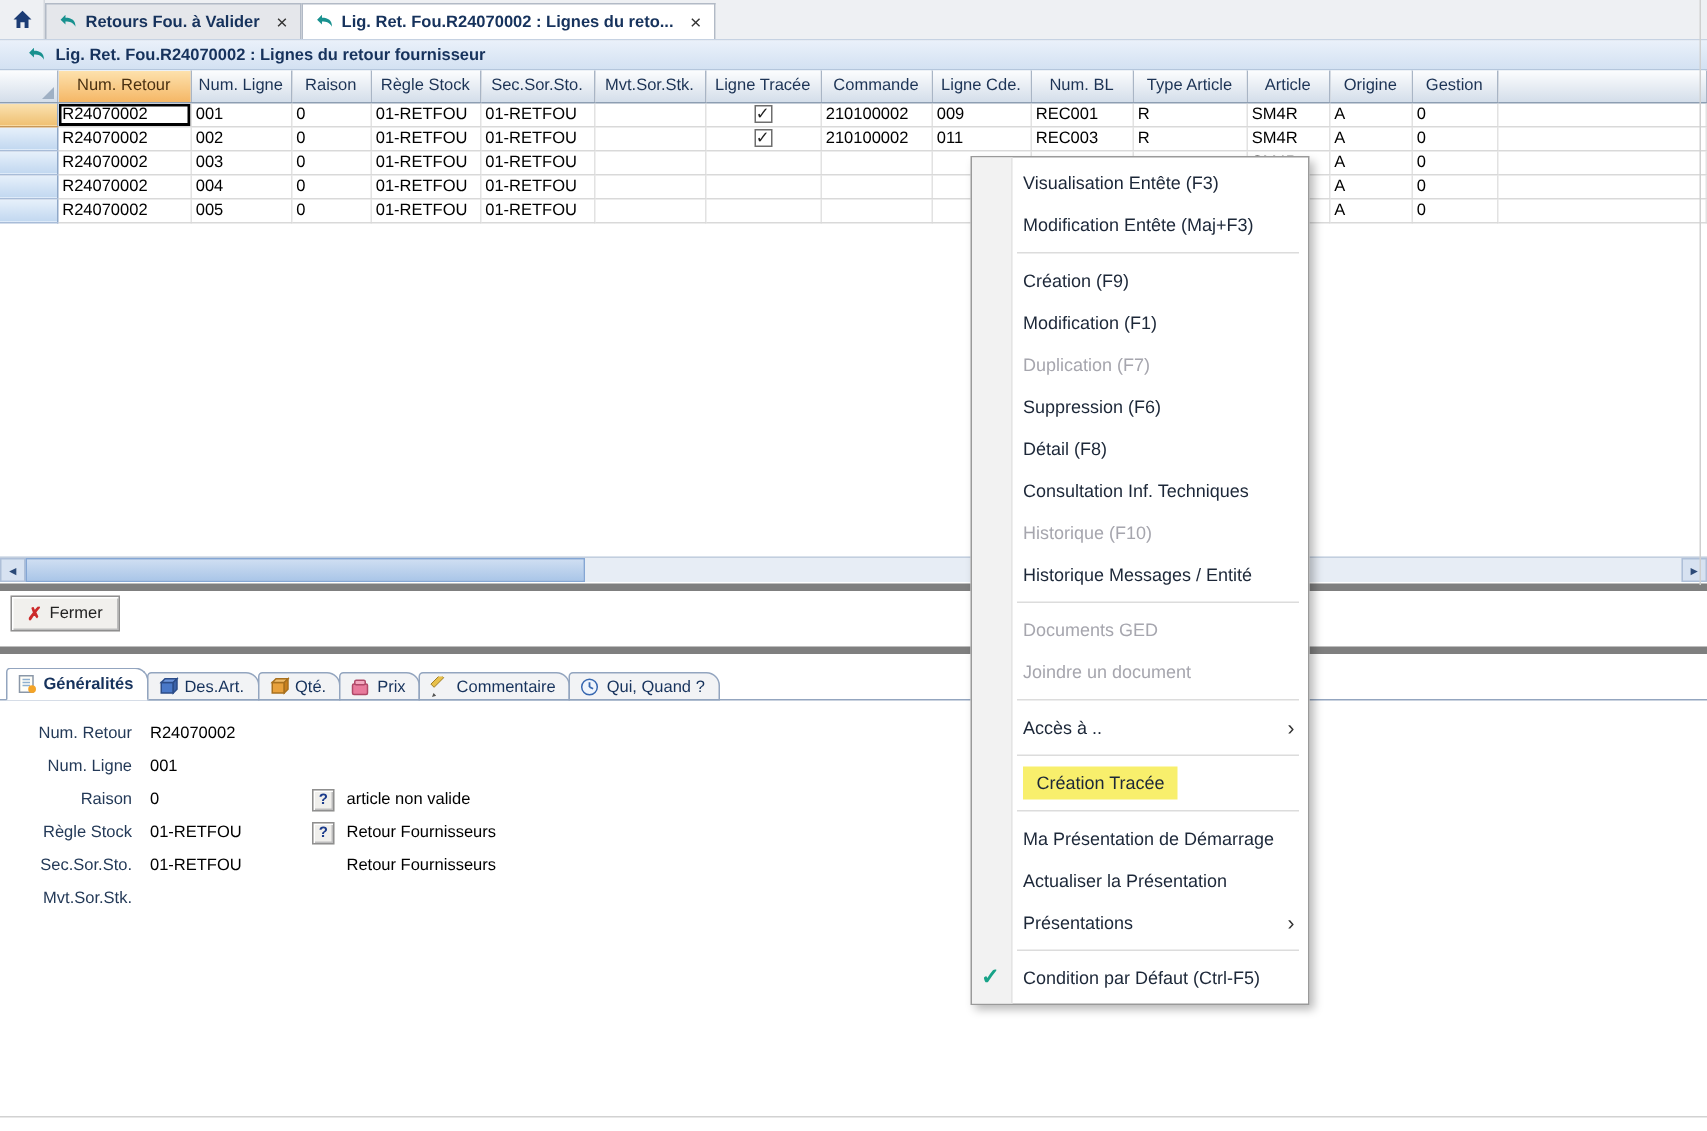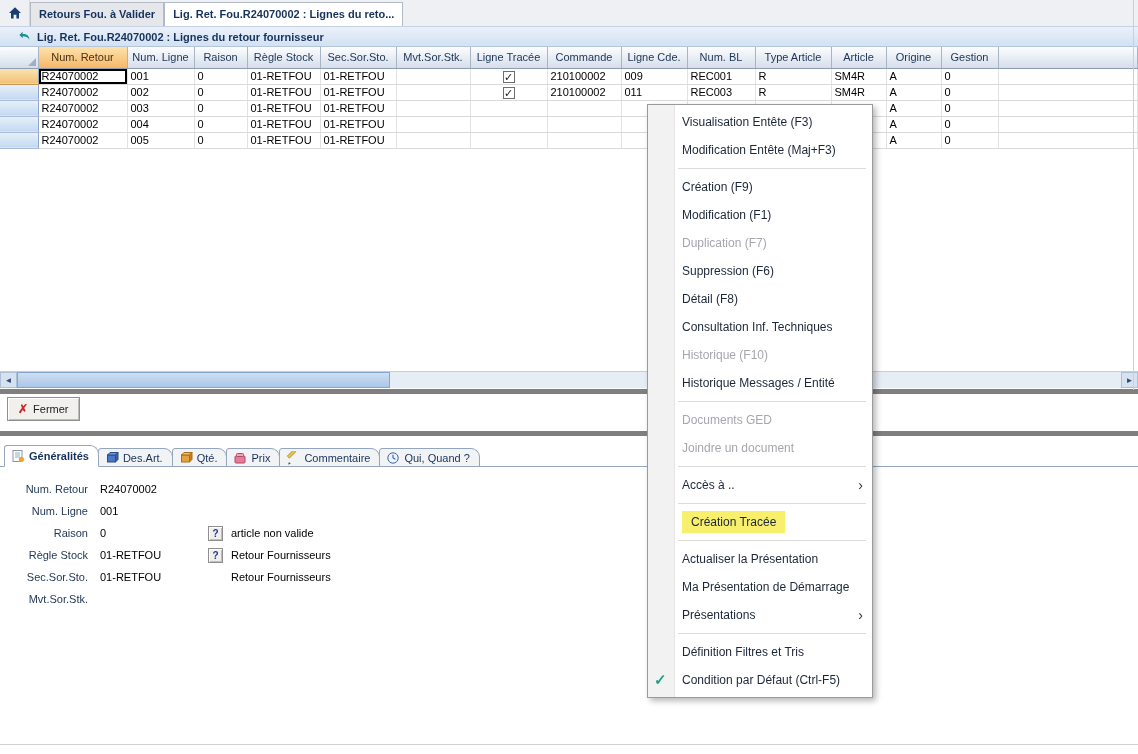--- a/index.html
+++ b/index.html
@@ -9,21 +9,21 @@
     font-family:"Liberation Sans", sans-serif; background:#fff; color:#000;
   }
 
   
   .tabbar { position:absolute; top:0; left:0; width:100%; height:27px;
     background:#eef0f3; border-bottom:1px solid #c6d2e2; display:flex; align-items:stretch; }
   .home-tab { width:30px; display:flex; align-items:center; justify-content:center;
     border-right:1px solid #d4d8de; cursor:default; }
   .tab { display:flex; align-items:center; gap:5px; padding:0 8px; margin-top:2px;
     border:1px solid #b2bac6; border-bottom:none; background:#e5e7eb;
-    font-size:11px; font-weight:bold; color:#16325c; white-space:nowrap;flex-direction:column; }
+    font-size:11px; font-weight:bold; color:#16325c; white-space:nowrap; }
   .tab.active { background:#ffffff; }
   .tab-close { font-size:13px; font-weight:normal; color:#333; margin-left:6px; line-height:1; }
 
   
   .titlebar { position:absolute; top:27px; left:0; width:100%; height:20px;
     background:linear-gradient(180deg,#eaf1fa,#d3e1f2); border-bottom:1px solid #b4c6dc;
     display:flex; align-items:center; gap:6px; padding:0 18px;
     font-size:11px; font-weight:bold; color:#16325c; }
 
   
@@ -397,23 +397,22 @@
       <div class="mi disabled"><span>Historique (F10)</span></div>
       <div class="mi"><span>Historique Messages / Entité</span></div>
       <div class="msep"></div>
       <div class="mi disabled"><span>Documents GED</span></div>
       <div class="mi disabled"><span>Joindre un document</span></div>
       <div class="msep"></div>
       <div class="mi"><span>Accès à ..</span><span class="arrow">›</span></div>
       <div class="msep"></div>
       <div class="mi"><span class="hl">Création Tracée</span></div>
       <div class="msep"></div>
+      <div class="mi"><span>Ma Présentation de Démarrage</span></div>
       <div class="mi"><span>Actualiser la Présentation</span></div>
-      <div class="mi"><span>Ma Présentation de Démarrage</span></div>
       <div class="mi"><span>Présentations</span><span class="arrow">›</span></div>
       <div class="msep"></div>
-      <div class="mi"><span>Définition Filtres et Tris</span></div>
       <div class="mi"><span class="check">✓</span><span>Condition par Défaut (Ctrl-F5)</span></div>
     </div>
 
   <div class="bottomline"></div>
   <div class="rightline"></div>
 </div>
 
 </body></html>

